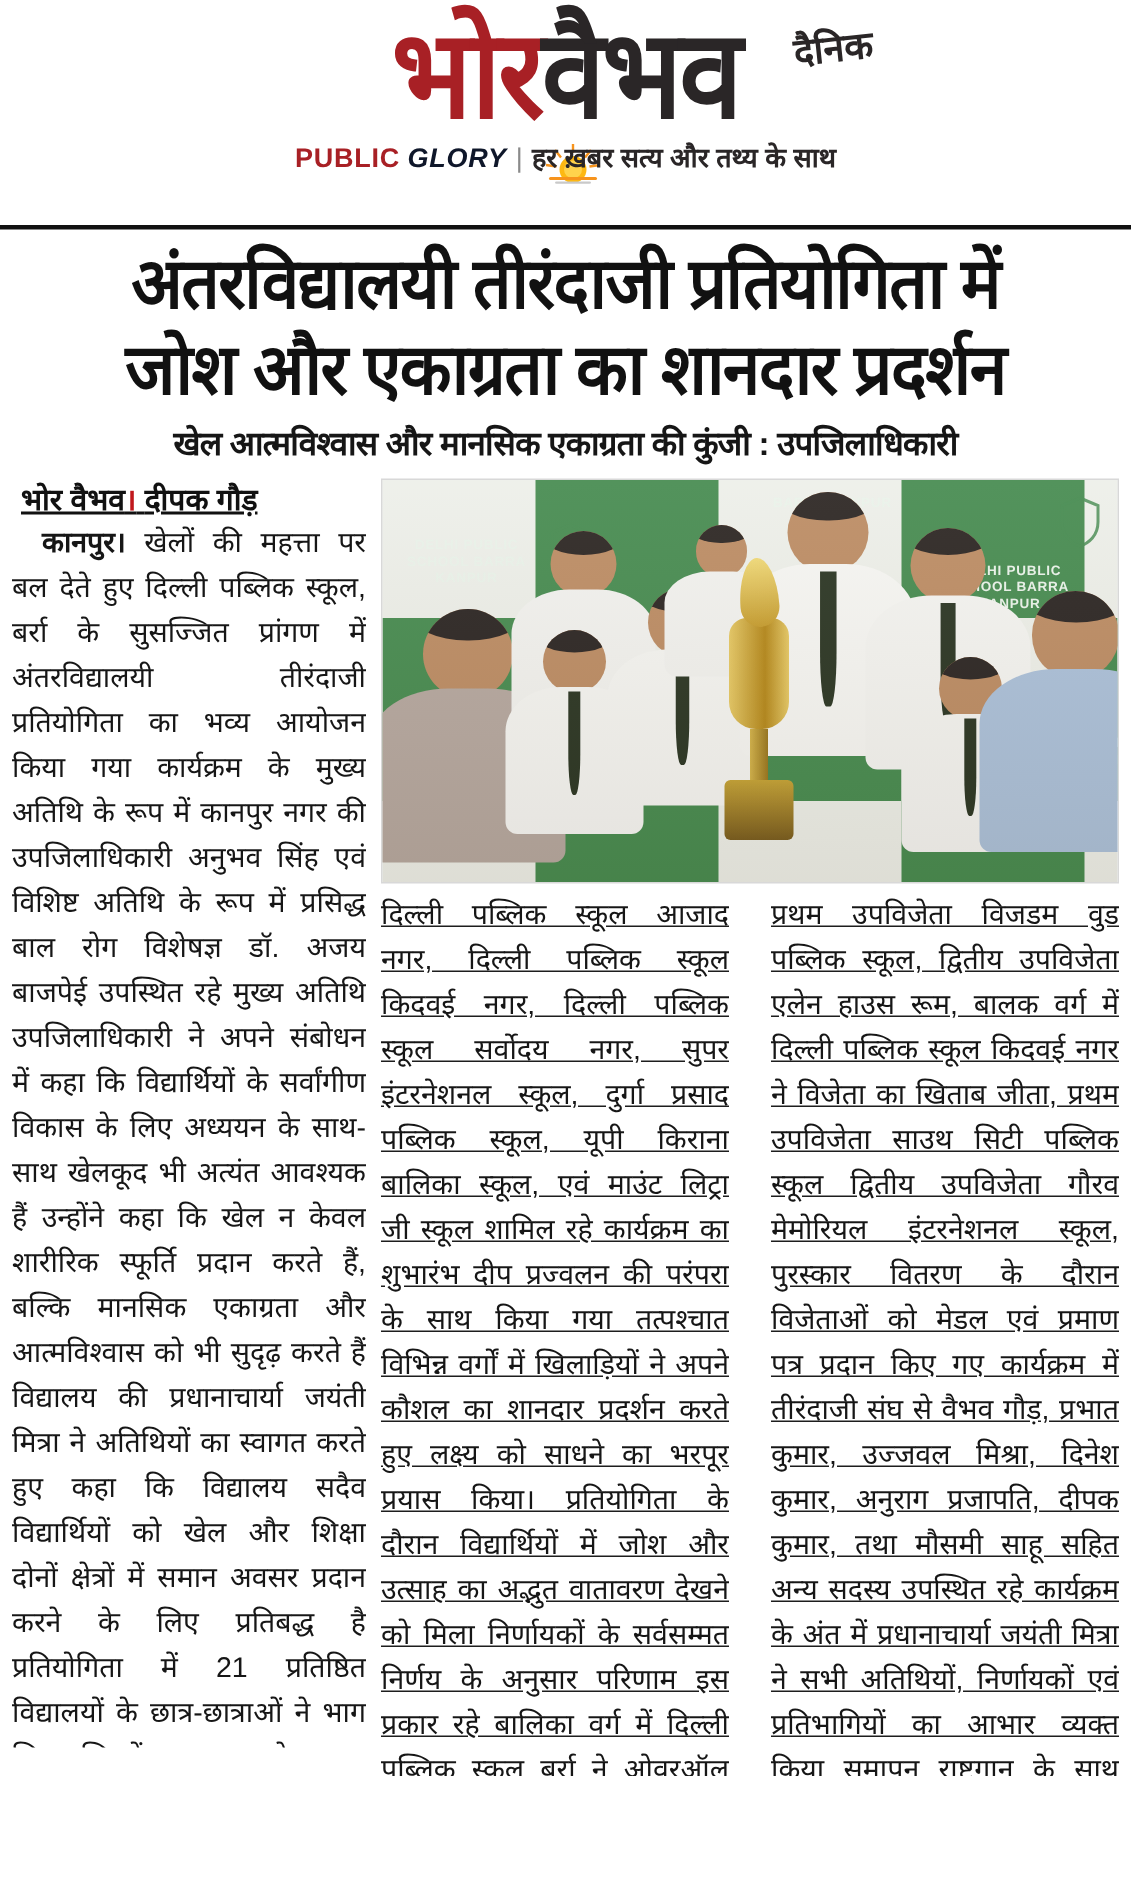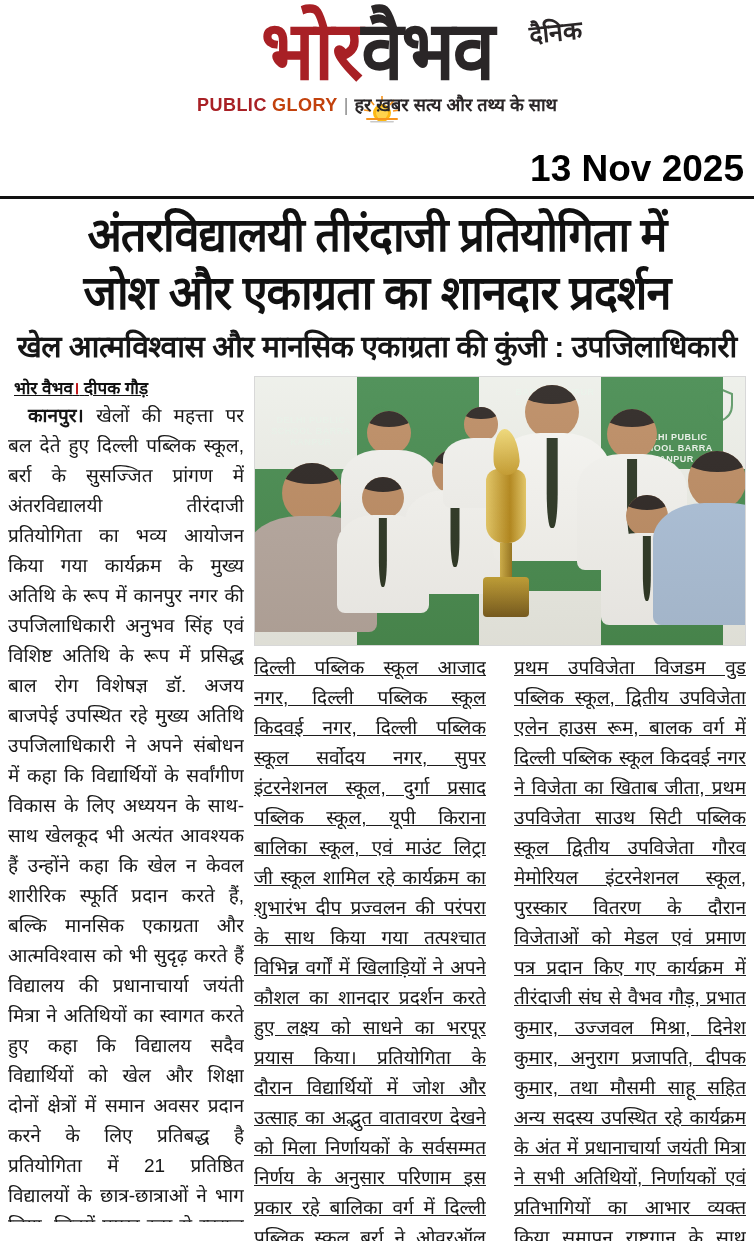--- a/index.html
+++ b/index.html
@@ -10,38 +10,38 @@
   .masthead{position:relative;height:148px;text-align:center;}
   .mast-title{position:relative;display:inline-block;margin-top:10px;
               font-size:76px;line-height:1.0;font-weight:800;letter-spacing:-2px;
               transform:scaleY(1.08);transform-origin:top center;}
   .mast-red{color:#a82025;}
   .mast-dark{color:#2a2627;}
   .daily{position:absolute;top:14px;right:172px;font-size:25px;font-weight:800;color:#2a2627;
          transform:rotate(-6deg);}
   .tagline{position:relative;margin-top:6px;font-size:18px;font-weight:700;color:#2a2627;}
   .tag-red{color:#a82025;letter-spacing:.5px;}
-  .tag-dark{color:#c2410c;letter-spacing:.5px;}
+  .tag-dark{color:#0f172a;letter-spacing:.5px;font-style:italic;}
   .tag-sep{color:#8a8a8a;margin:0 6px;font-weight:400;}
   .sun{position:absolute;left:362px;top:94px;width:40px;height:30px;pointer-events:none;}
 
   
   .dateline-row{padding:0 10px 4px 0;text-align:right;font-size:37px;font-weight:800;color:#000;}
   .top-rule{border:0;border-top:3px solid #111;margin:2px 0 6px 0;}
 
   
   .headline{padding:2px 6px 0 6px;text-align:center;font-weight:800;color:#111;
             font-size:45px;line-height:1.22;letter-spacing:-1px;transform:scaleY(1.05);transform-origin:top center;}
   .subheadline{padding:8px 4px 0 4px;text-align:center;font-weight:800;color:#161616;
-               font-size:30px;letter-spacing:-.5px;}
+               font-size:22px;letter-spacing:-.5px;}
 
   
   .body-grid{display:grid;grid-template-columns:236px 492px;column-gap:10px;
              padding:10px 8px 0 8px;}
-  .byline{font-size:17px;font-weight:800;color:#111;text-decoration:underline;
+  .byline{font-size:20px;font-weight:800;color:#111;text-decoration:underline;
           padding-left:6px;margin-bottom:2px;white-space:nowrap;}
   .byline .red{color:#c0181c;}
   .news-text{font-size:19px;line-height:1.58;text-align:justify;color:#161616;
              word-spacing:1px;}
   .lead{font-weight:800;margin-left:20px;}
   .col-left{height:846px;overflow:hidden;}
   .two-cols{display:flex;gap:28px;margin-top:7px;text-decoration:underline;}
   .two-cols .col{width:240px;height:588px;overflow:hidden;}
 
   
@@ -88,21 +88,20 @@
         <line x1="38" y1="16" x2="31" y2="17"></line>
       </g>
       <circle cx="20" cy="19" r="9" fill="#fdb813"></circle>
       <circle cx="20" cy="19" r="6" fill="#ffd34d"></circle>
       <rect x="4" y="24" width="32" height="2" fill="#f7941d" rx="1"></rect>
       <rect x="8" y="27" width="24" height="1.5" fill="#c9c9c9" rx="1"></rect>
     </svg>
     <div class="tagline"><span class="tag-red">PUBLIC</span>&nbsp;<span class="tag-dark">GLORY</span><span class="tag-sep">|</span><span>हर ख़बर सत्य और तथ्य के साथ</span></div>
   </div>
 
-  <div class="dateline-row">13 Nov 2025</div>
   <hr class="top-rule">
 
   <div class="headline">
     <div>अंतरविद्यालयी तीरंदाजी प्रतियोगिता में</div>
     <div>जोश और एकाग्रता का शानदार प्रदर्शन</div>
   </div>
   <div class="subheadline">खेल आत्मविश्वास और मानसिक एकाग्रता की कुंजी : उपजिलाधिकारी</div>
 
   <div class="body-grid">
 

